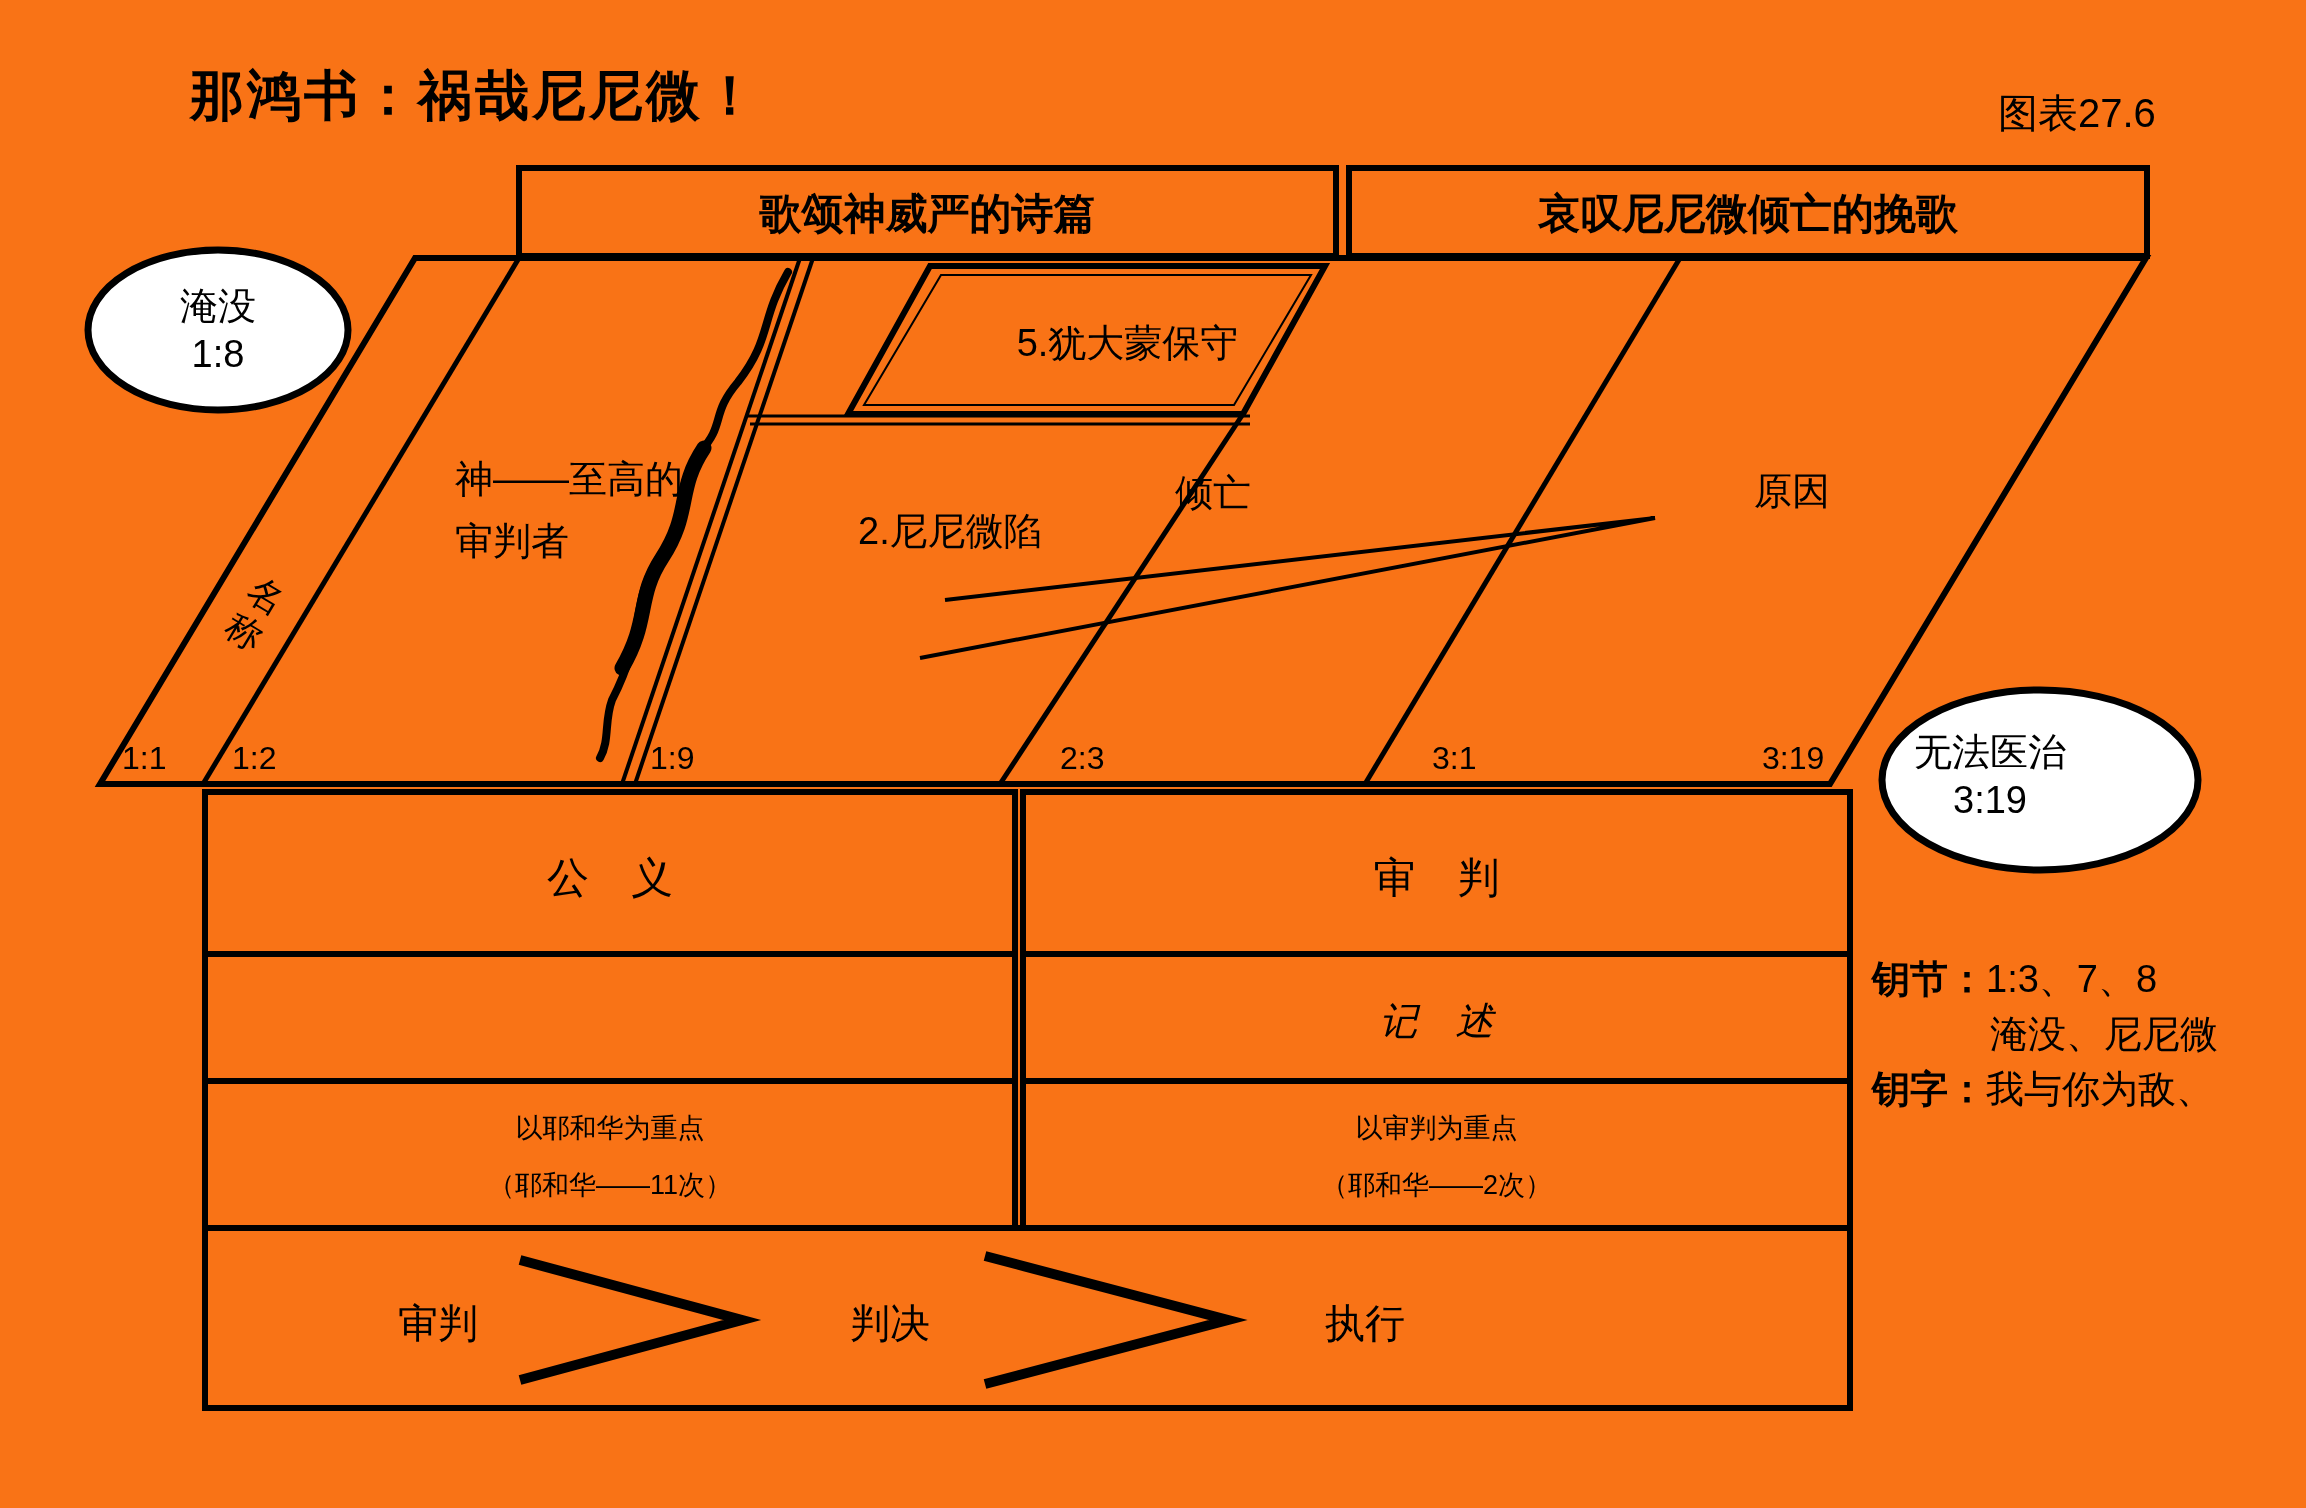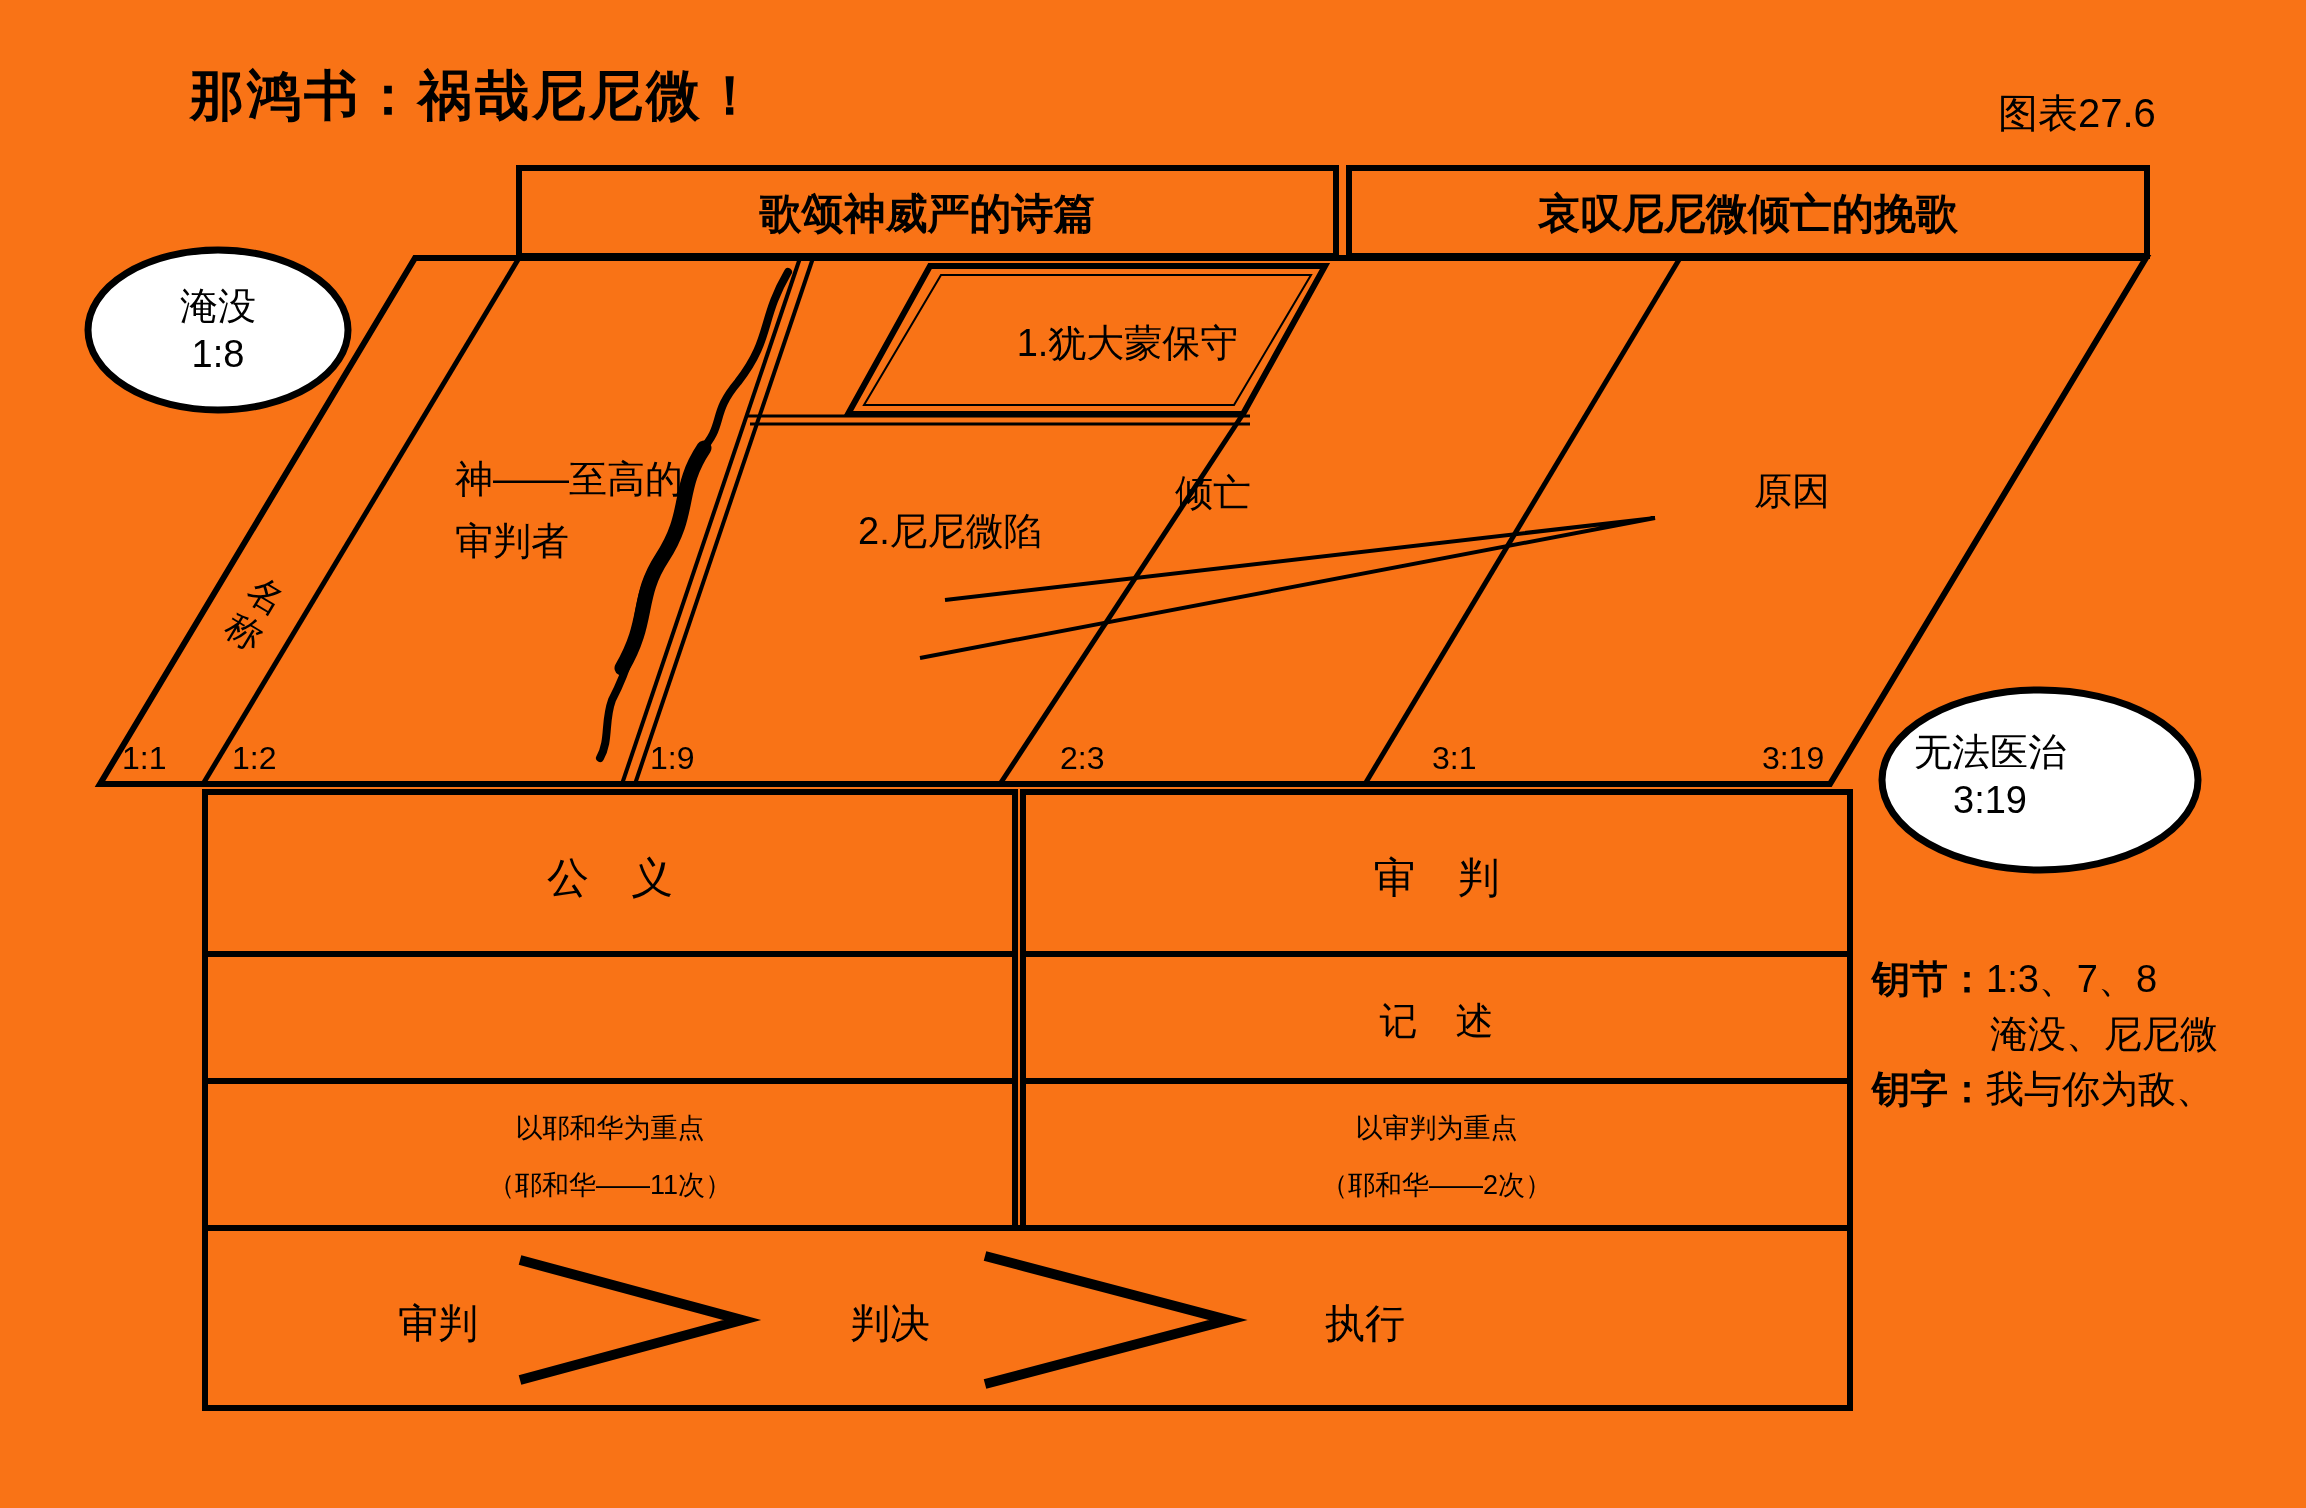--- a/index.html
+++ b/index.html
@@ -98,39 +98,39 @@
     <div>3:19</div>
   </div>
 
   <div class="txt name-col" style="left:234px;top:572px;">名称</div>
 
   <div class="txt band-label judge" style="left:455px;top:448px;">
     <div>神——至高的</div>
     <div>审判者</div>
   </div>
 
-  <div class="txt band-label center" style="left:930px;top:318px;width:395px;">1.犹大蒙保守</div>
+  <div class="txt band-label center" style="left:930px;top:318px;width:395px;">5.犹大蒙保守</div>
 
   <div class="txt band-label" style="left:858px;top:506px;">2.尼尼微陷</div>
 
   <div class="txt band-label center" style="left:1148px;top:468px;width:130px;">倾亡</div>
 
   <div class="txt band-label center" style="left:1726px;top:466px;width:132px;">原因</div>
 
   <div class="txt verse" style="left:122px;top:740px;">1:1</div>
   <div class="txt verse" style="left:232px;top:740px;">1:2</div>
   <div class="txt verse" style="left:650px;top:740px;">1:9</div>
   <div class="txt verse" style="left:1060px;top:740px;">2:3</div>
   <div class="txt verse" style="left:1432px;top:740px;">3:1</div>
   <div class="txt verse" style="left:1762px;top:740px;">3:19</div>
 
   <div class="txt cell1 center" style="left:205px;top:850px;width:810px;">公　义</div>
   <div class="txt cell1 center" style="left:1023px;top:850px;width:827px;">审　判</div>
 
-  <div class="txt cell2 center" style="left:1023px;top:996px;width:827px;">记　述</div>
+  <div class="txt cell2 center" style="left:1023px;top:996px;width:827px;font-style:italic;">记　述</div>
 
   <div class="txt cell3 center" style="left:205px;top:1100px;width:810px;">
     <div>以耶和华为重点</div>
     <div>（耶和华——11次）</div>
   </div>
   <div class="txt cell3 center" style="left:1023px;top:1100px;width:827px;">
     <div>以审判为重点</div>
     <div>（耶和华——2次）</div>
   </div>
 

